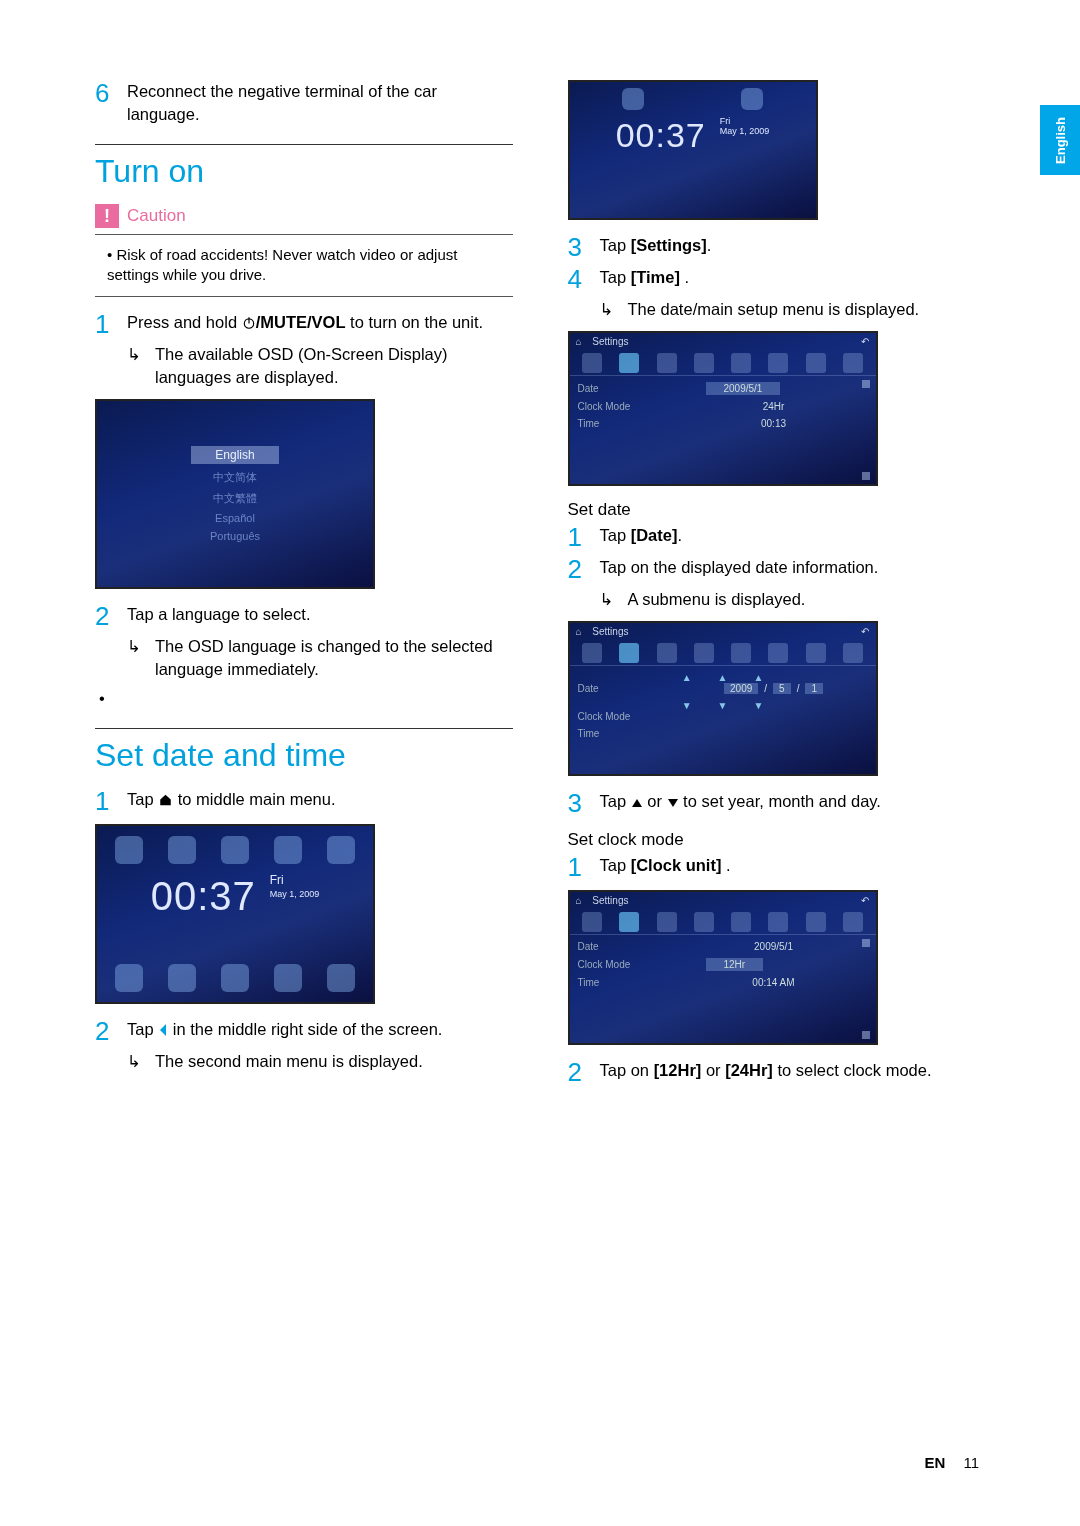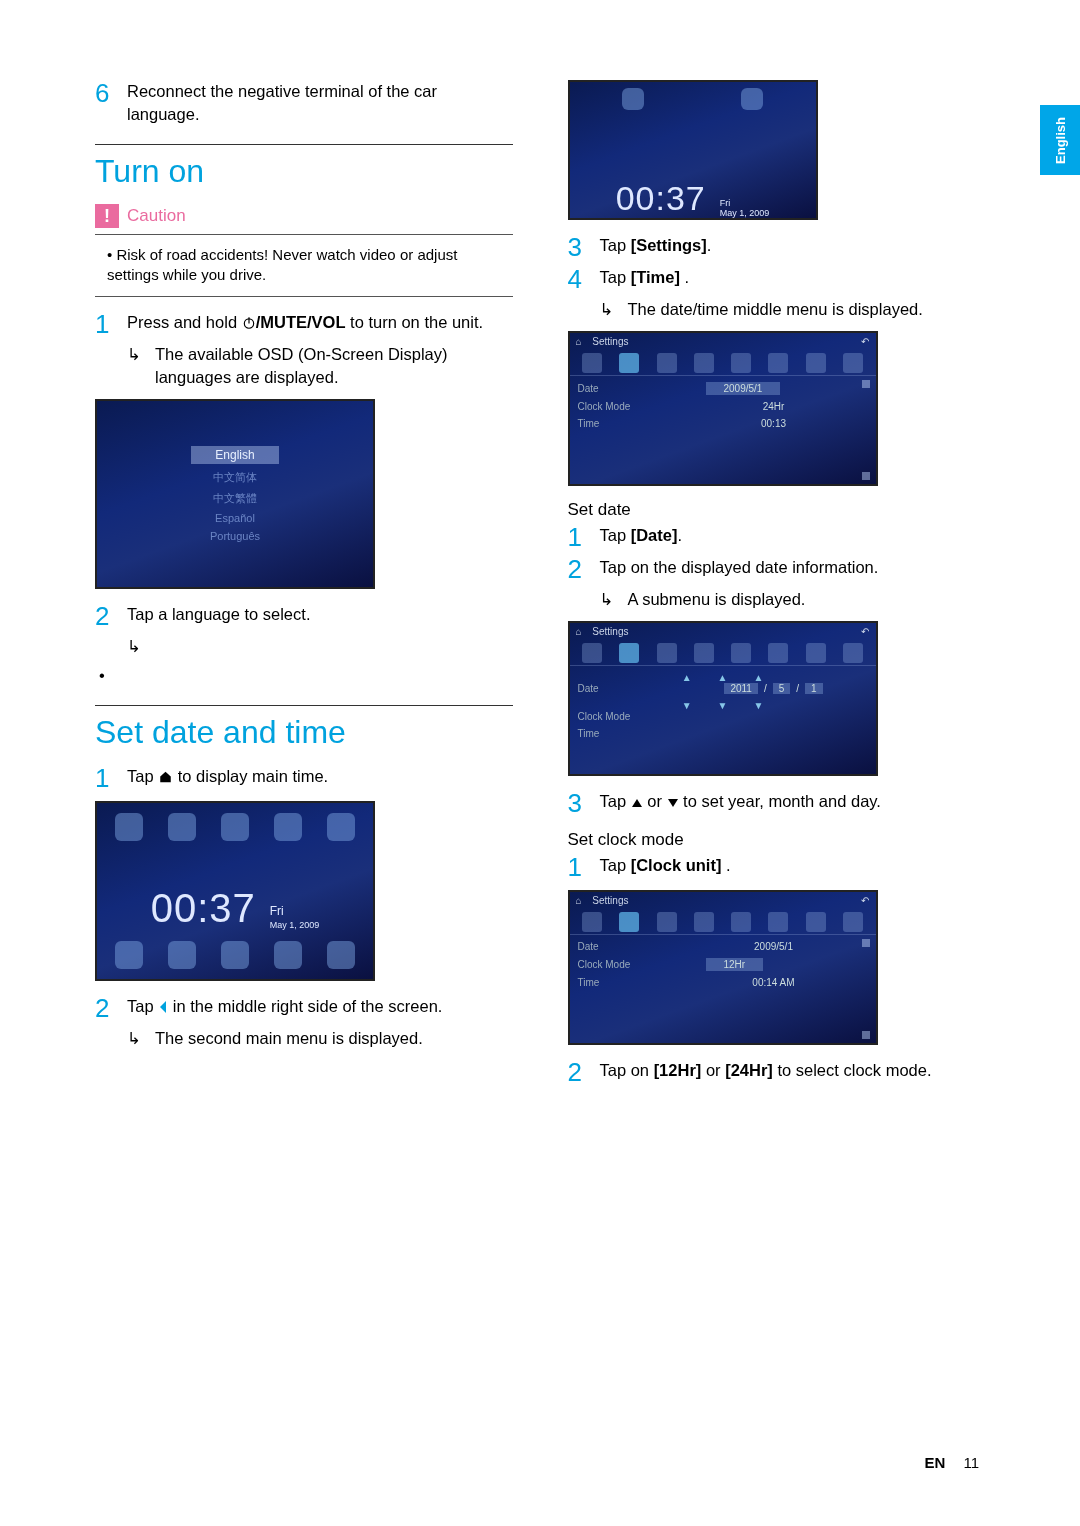--- a/index.html
+++ b/index.html
@@ -77,21 +77,21 @@
     margin: 10px 0 14px 0;
   }
 
   .lang-shot { width: 280px; height: 190px; display:flex; flex-direction:column; align-items:center; justify-content:center; gap:6px; }
   .lang-shot .sel { background: rgba(200,220,255,.4); padding: 2px 24px; color:#e8f0ff; }
   .lang-shot .opt { color:#6a84c4; font-size:11px; }
 
   .clock-shot { width: 280px; height: 180px; display:flex; flex-direction:column; }
   .clock-shot .icons { display:flex; justify-content:space-around; padding:10px 6px; }
   .clock-shot .icon { width:28px; height:28px; background:rgba(120,160,220,.5); border-radius:6px; }
-  .clock-shot .time { flex:1; display:flex; align-items:flex-end; justify-content:center; gap:14px; color:#dfe8ff; }
+  .clock-shot .time { flex:1; display:flex; align-items:flex-start; justify-content:center; gap:14px; color:#dfe8ff; }
   .clock-shot .big { font-size:40px; font-weight:300; letter-spacing:1px; }
   .clock-shot .meta { font-size:12px; line-height:1.1; }
 
   .clock-shot2 { width: 250px; height: 140px; }
   .clock-shot2 .meta2 { font-size: 9px; }
 
   .settings-shot { width: 310px; height: 155px; display:flex; flex-direction:column; font-size:10px; }
   .settings-shot .topbar { display:flex; align-items:center; padding:2px 6px; gap:4px; height:16px; }
   .settings-shot .iconrow { display:flex; justify-content:space-around; align-items:center; padding:4px 4px 2px; border-bottom:1px solid rgba(150,170,220,.3); }
   .settings-shot .micon { width:20px; height:20px; background:rgba(140,170,220,.35); border-radius:3px; position:relative;}
@@ -161,34 +161,35 @@
       <div class="opt">Español</div>
       <div class="opt">Português</div>
     </div>
 
     <div class="num-item">
       <div class="num">2</div>
       <div class="num-body">Tap a language to select.</div>
     </div>
     <div class="arrow-line">
       <span class="sym">↳</span>
+      <span>The OSD language is changed to the selected language immediately.</span>
     </div>
     <div class="bullet-line">
       <span class="dot">•</span>
     </div>
 
     <hr class="hr">
     <h2 class="section">Set date and time</h2>
 
     <div class="num-item">
       <div class="num">1</div>
       <div class="num-body">
         <span>Tap </span><svg class="inline" width="15" height="14" viewBox="0 0 24 24">
             <path d="M3 11 L12 3 L21 11 V21 H3 Z" fill="#000"></path>
-          </svg><span> to display main time.</span>
+          </svg><span> to middle main menu.</span>
       </div>
     </div>
 
     <div class="screenshot clock-shot">
       <div class="icons">
         <div class="icon"></div>
         <div class="icon"></div>
         <div class="icon"></div>
         <div class="icon"></div>
         <div class="icon"></div>
@@ -236,21 +237,21 @@
     <div class="num-item">
       <div class="num">3</div>
       <div class="num-body"><span>Tap </span><b>[Settings]</b><span>.</span></div>
     </div>
     <div class="num-item">
       <div class="num">4</div>
       <div class="num-body"><span>Tap </span><b>[Time]</b><span> .</span></div>
     </div>
     <div class="arrow-line">
       <span class="sym">↳</span>
-      <span>The date/time middle menu is displayed.</span>
+      <span>The date/main setup menu is displayed.</span>
     </div>
 
     <div class="screenshot settings-shot">
       <div class="topbar"><span>⌂</span>&nbsp;<span>Settings</span><span style="flex:1"></span><span>↶</span></div>
       <div class="iconrow">
         <div class="micon"></div>
           <div class="micon hl"></div>
           <div class="micon"></div>
           <div class="micon"></div>
           <div class="micon"></div>
@@ -304,21 +305,21 @@
       </div>
       <div class="rows">
         <div class="dtriangles">
             <span>▲</span>
             <span>▲</span>
             <span>▲</span>
           </div>
         <div class="srow">
             <span class="slabel">Date</span>
           <span class="sval" style="display:flex;gap:6px;justify-content:center;">
-            <span style="background:rgba(150,180,230,.35);padding:0 6px">2011</span> /
+            <span style="background:rgba(150,180,230,.35);padding:0 6px">2009</span> /
             <span style="background:rgba(150,180,230,.35);padding:0 6px">5</span> /
             <span style="background:rgba(150,180,230,.35);padding:0 6px">1</span>
           </span>
         </div>
         <div class="dtriangles">
             <span>▼</span>
             <span>▼</span>
             <span>▼</span>
           </div>
         <div class="srow">

